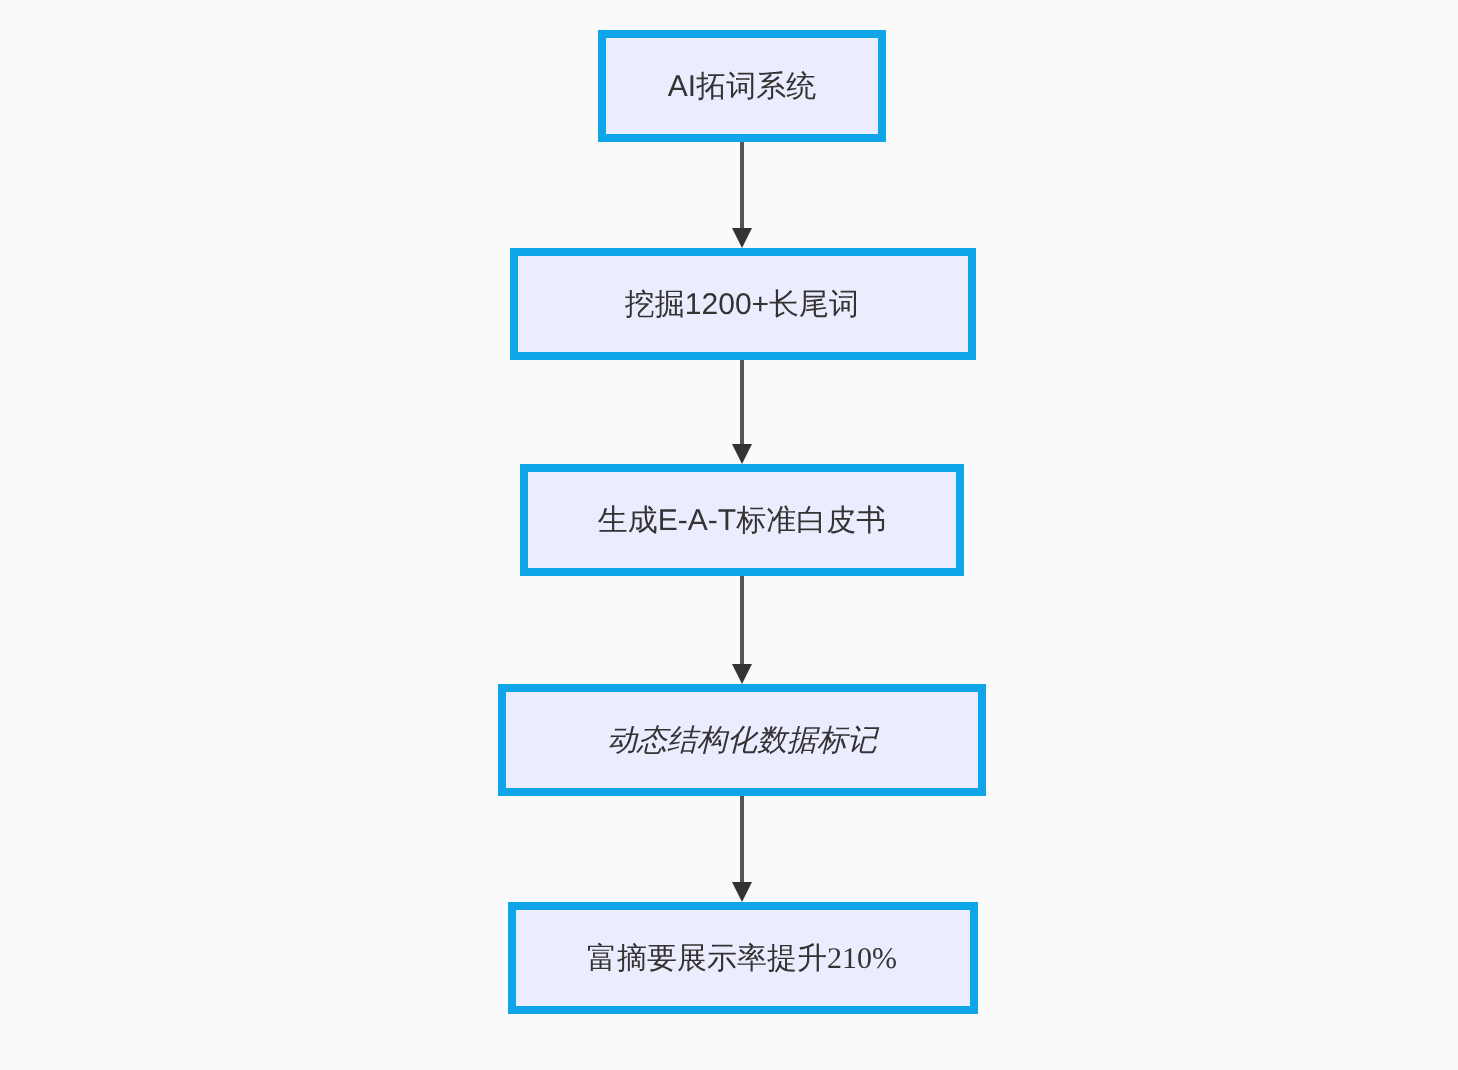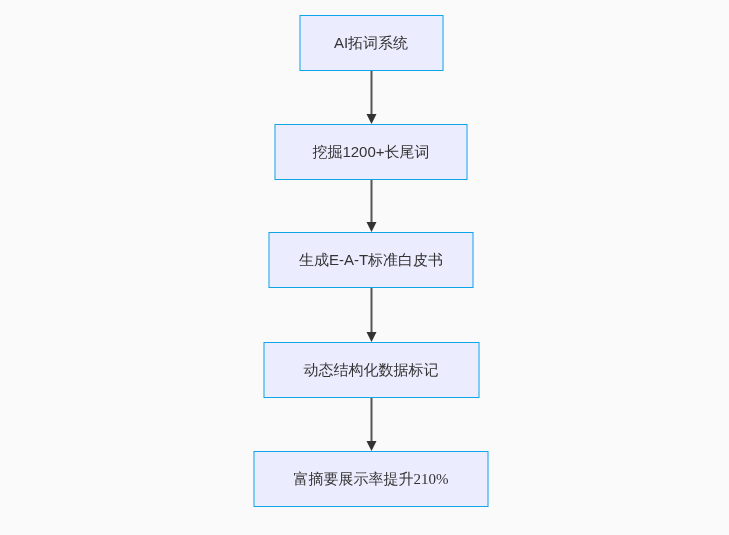--- a/index.html
+++ b/index.html
@@ -20,33 +20,33 @@
     left: 371px;
     transform: translateX(-50%);
     display: flex;
     flex-direction: column;
     align-items: center;
   }
   .node {
     box-sizing: border-box;
     height: 56px;
     background: #ECECFF;
-    border: 1px solid #0ea5e9;
+    border: 4px solid #0ea5e9;
     color: #333333;
     font-size: 15px;
     display: flex;
     align-items: center;
     justify-content: center;
     text-align: center;
     white-space: nowrap;
   }
   .node-1 { width: 144px; }
-  .node-2 { width: 193px; }
-  .node-3 { width: 205px; }
-  .node-4 { width: 216px; }
+  .node-2 { width: 233px; }
+  .node-3 { width: 222px; }
+  .node-4 { width: 244px; font-style: italic; }
   .node-5 { width: 235px; font-family: Liberation Serif, serif; }
   .edge {
     display: flex;
     align-items: flex-start;
     justify-content: center;
     line-height: 0;
   }
   .edge-1 { height: 53px; }
   .edge-2 { height: 52px; }
   .edge-3 { height: 54px; }

